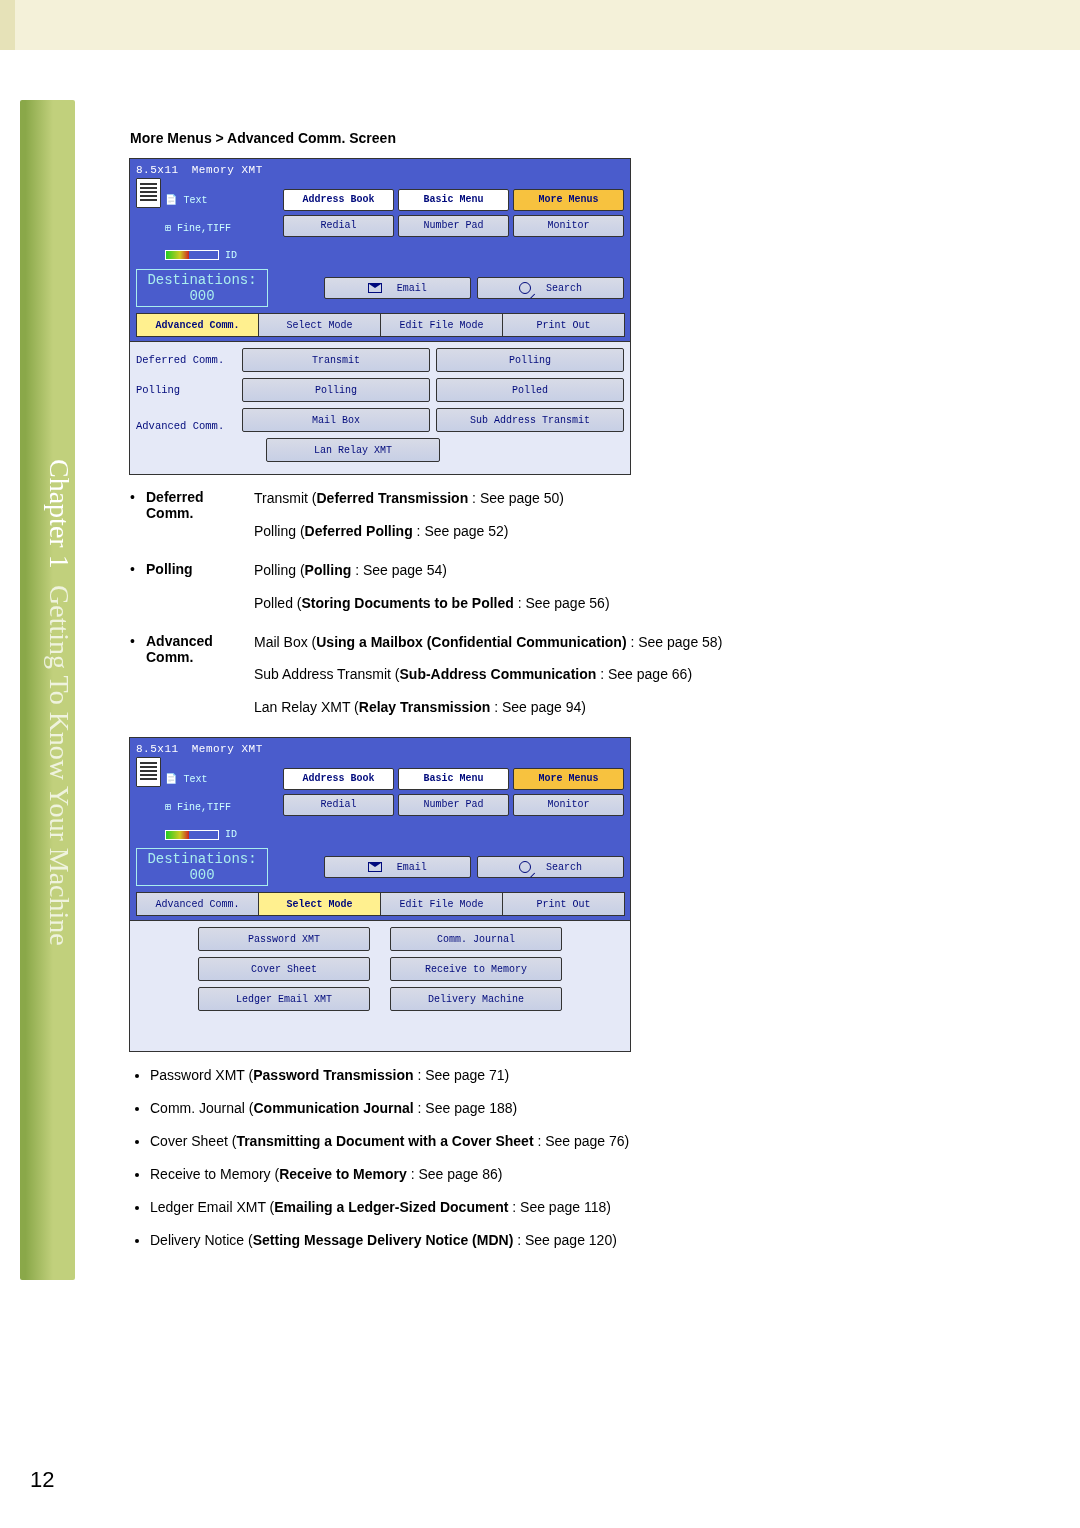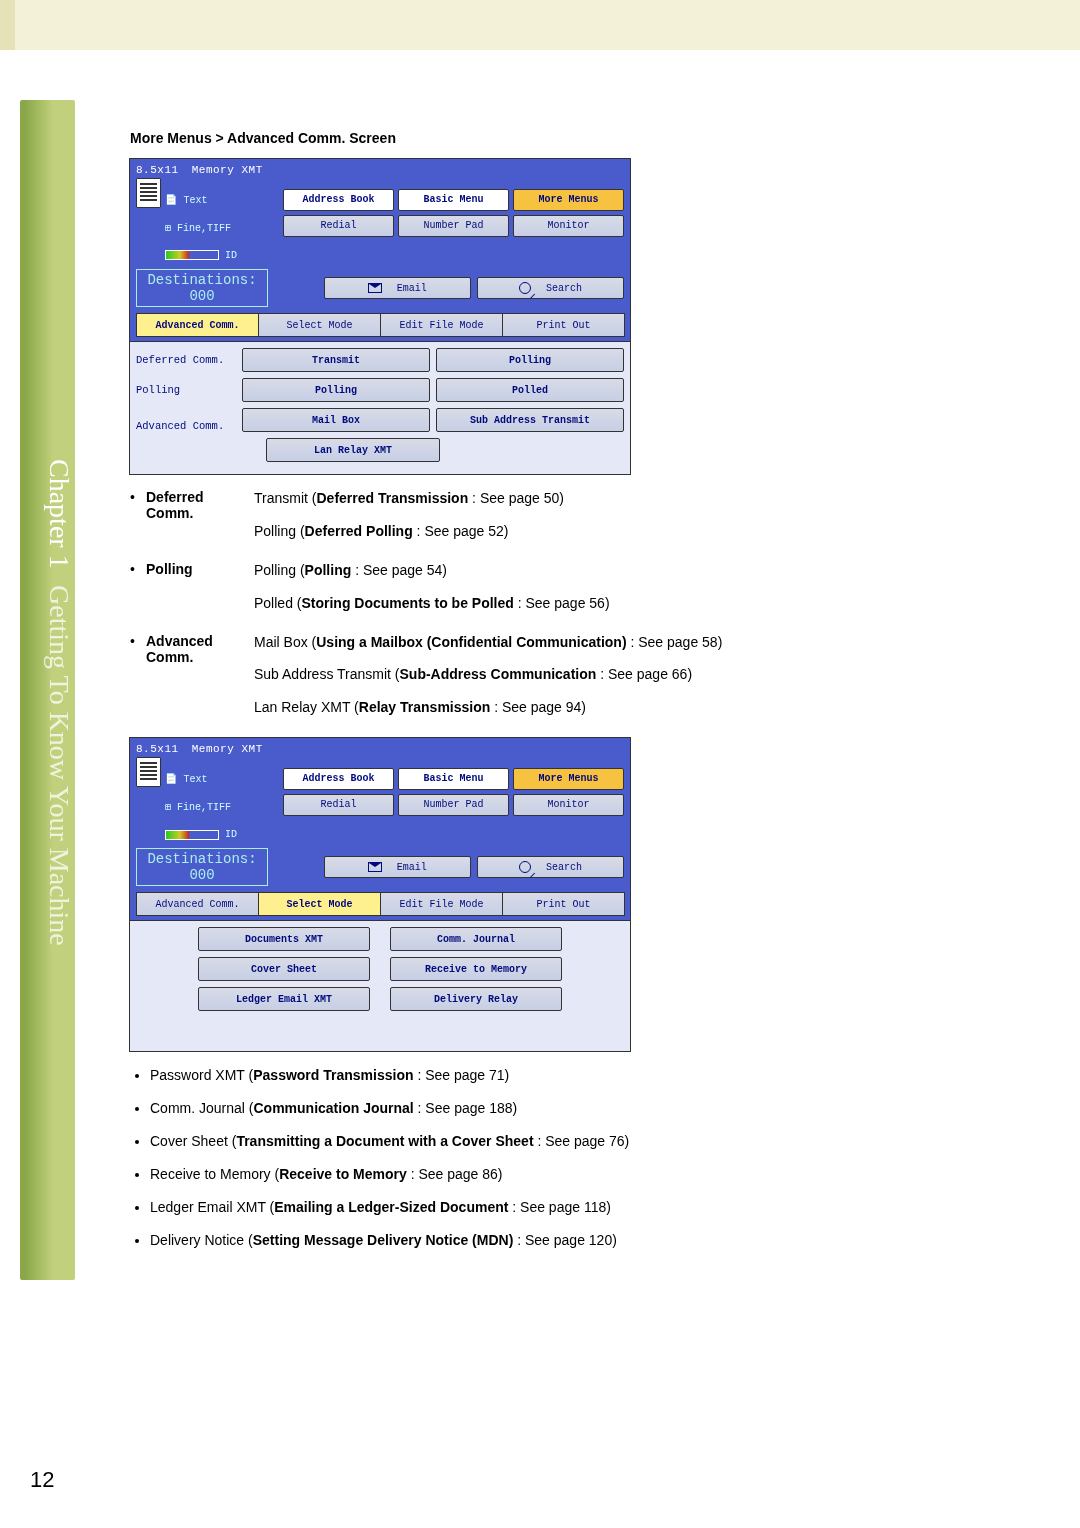--- a/index.html
+++ b/index.html
@@ -147,21 +147,20 @@
     background:#e5e9f7; padding:6px 6px 8px 6px; border-top:1px solid #333;
   }
   .body-row { display:flex; align-items:center; gap:6px; margin-bottom:6px; }
   .row-label {
     width:100px; color:#000a7c; font-size:10.5px;
   }
   .row-btn {
     flex:1; height:22px; display:flex; align-items:center; justify-content:center;
     color:#000a7c; font-size:10px; border:1px solid #333; border-radius:2px;
     background: linear-gradient(#d8dbe7,#c7cfe5);
-    font-weight: bold;
   }
   .select-body .row-btn { max-width:170px; }
   .select-body .body-row { justify-content:center; gap:20px; }
 
   
   .desc-table { margin-left: 25px; font-size: 14px; }
   .desc-table .drow { display:flex; margin-bottom: 6px; }
   .drow .bullet { width: 16px; }
   .drow .term { width: 108px; font-weight: bold; }
   .drow .vals { flex:1; }
@@ -336,30 +335,30 @@
           </div>
       </div>
       <div class="tabsrow">
         <div class="tab">Advanced Comm.</div>
         <div class="tab active">Select Mode</div>
         <div class="tab">Edit File Mode</div>
         <div class="tab">Print Out</div>
       </div>
       <div class="body-section select-body" id="selbody">
           <div class="body-row">
-            <div class="row-btn">Documents XMT</div>
+            <div class="row-btn">Password XMT</div>
             <div class="row-btn">Comm. Journal</div>
           </div>
           <div class="body-row">
             <div class="row-btn">Cover Sheet</div>
             <div class="row-btn">Receive to Memory</div>
           </div>
           <div class="body-row">
             <div class="row-btn">Ledger Email XMT</div>
-            <div class="row-btn">Delivery Relay</div>
+            <div class="row-btn">Delivery Machine</div>
           </div>
           <div style="height: 26px;"></div>
         </div>
     </div>
 
     <ul class="bullet-list" id="bul2">
         <li>Password XMT (<b>Password Transmission</b> : See page 71)</li>
         <li>Comm. Journal (<b>Communication Journal</b> : See page 188)</li>
         <li>Cover Sheet (<b>Transmitting a Document with a Cover Sheet</b> : See page 76)</li>
         <li>Receive to Memory (<b>Receive to Memory</b> : See page 86)</li>

